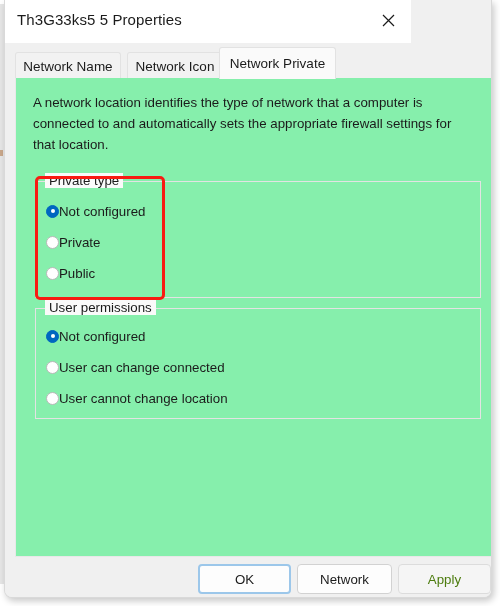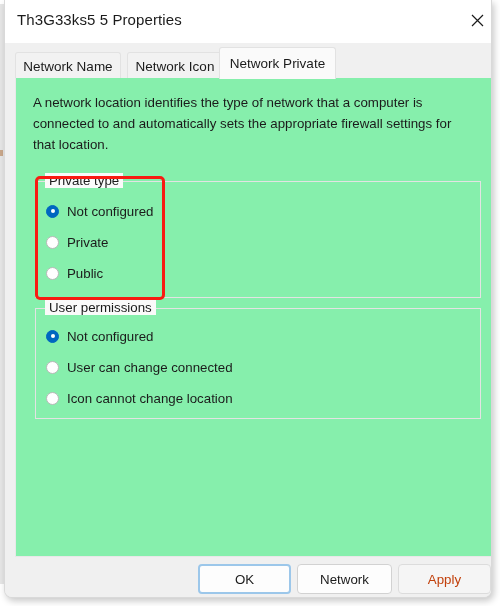--- a/index.html
+++ b/index.html
@@ -57,21 +57,21 @@
     width: 3px;
     height: 6px;
     background: #c9a78a;
   }
 
   
   .titlebar {
     position: absolute;
     left: 0;
     top: 0;
-    width: 495px;
+    width: 406px;
     height: 43px;
     background: #ffffff;
   }
   .title-text {
     position: absolute;
     left: 12px;
     top: 11px;
     font-size: 15px;
     color: #1b1b1b;
     letter-spacing: 0.1px;
@@ -194,21 +194,21 @@
     content: "";
     position: absolute;
     left: 3.5px;
     top: 3.5px;
     width: 4px;
     height: 4px;
     border-radius: 50%;
     background: #ffffff;
   }
   .radio-row .rlabel {
-    margin-left: 8px;
+    margin-left: 0;
     font-size: 13.3px;
     color: #1b1b1b;
     white-space: nowrap;
   }
 
   
   .annot-rect {
     position: absolute;
     left: 30px;
     top: 176px;
@@ -240,21 +240,21 @@
     box-sizing: border-box;
     display: flex;
     align-items: center;
     justify-content: center;
     font-size: 13.3px;
     color: #1b1b1b;
     cursor: default;
   }
   #btn-ok     { left: 193px; width: 93px; border: 2px solid #9cc7ea; }
   #btn-cancel { left: 292px; width: 95px; }
-  #btn-apply  { left: 393px; width: 93px; color: #c2410c; background: #f5f5f5; border-color: #dcdcdc; }
+  #btn-apply  { left: 393px; width: 93px; color: #4d7c0f; background: #f5f5f5; border-color: #dcdcdc; }
 </style>
 </head>
 <body>
 
 <div class="leftstrip"></div>
 <div class="leftstrip2"></div>
 
 <div class="window-topline"></div>
 
 <div class="window">
@@ -307,21 +307,21 @@
       <div class="radio-row checked" style="top:18px">
         <span class="mark"></span>
         <span class="rlabel">Not configured</span>
       </div>
       <div class="radio-row" style="top:49px">
         <span class="mark"></span>
         <span class="rlabel">User can change connected</span>
       </div>
       <div class="radio-row" style="top:80px">
         <span class="mark"></span>
-        <span class="rlabel">Icon cannot change location</span>
+        <span class="rlabel">User cannot change location</span>
       </div>
     </div>
 
   </div>
 
   <div class="annot-rect"></div>
 
   <div class="footer">
     <div class="btn" id="btn-ok">
       <span>OK</span>

